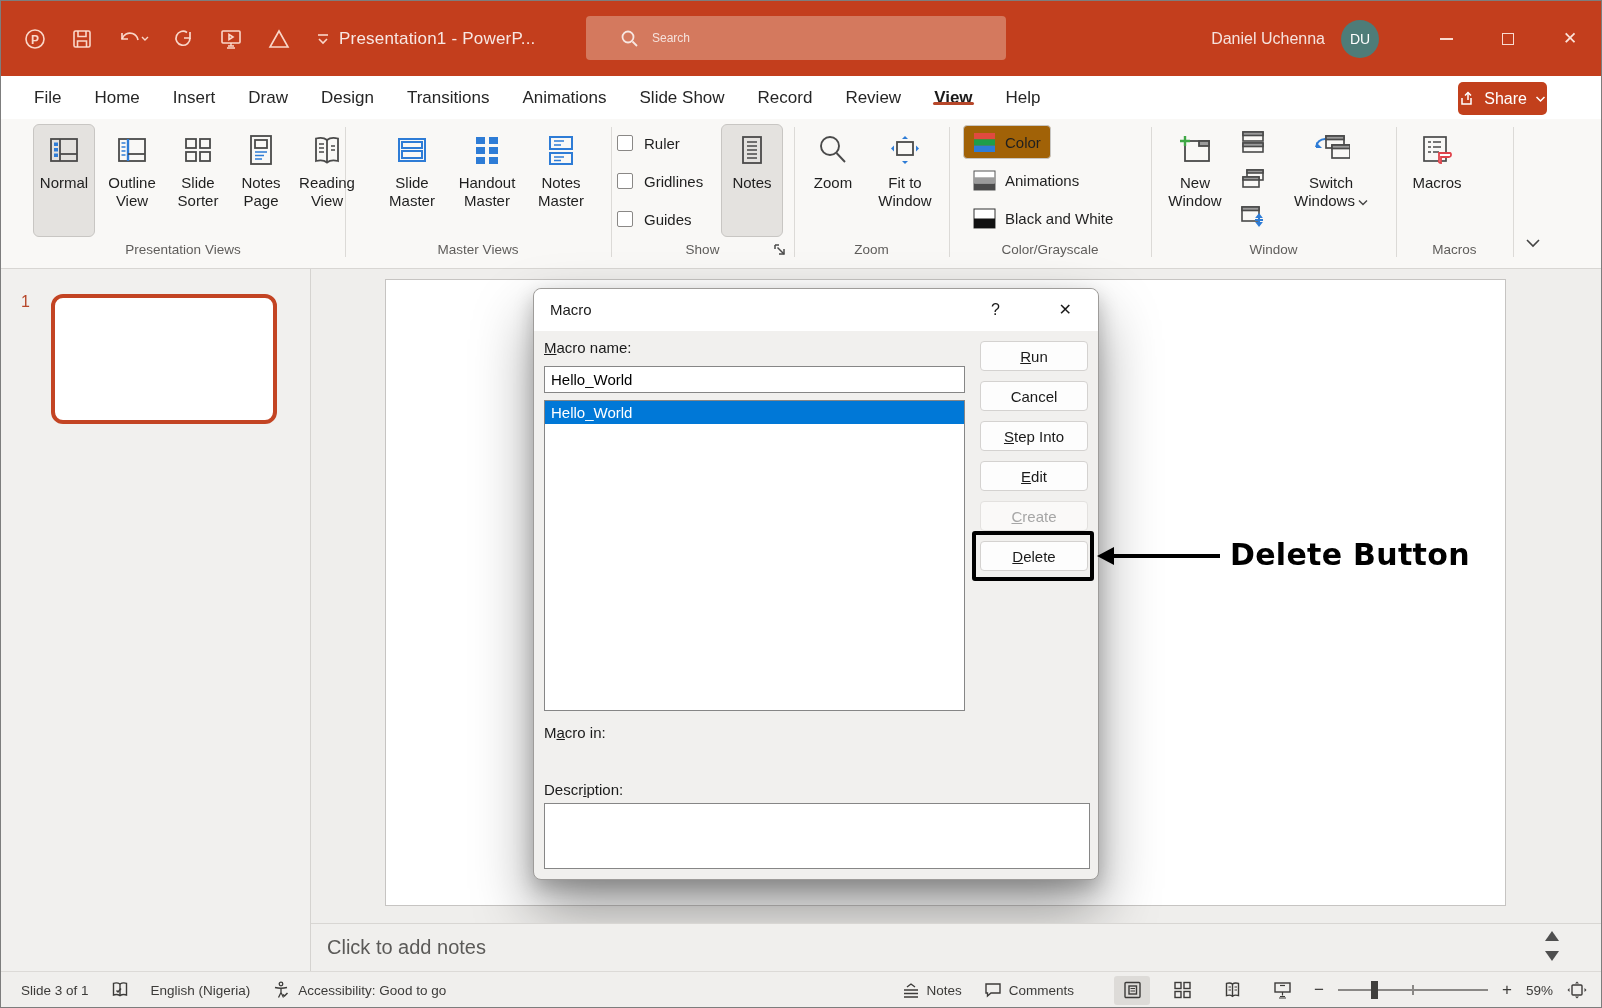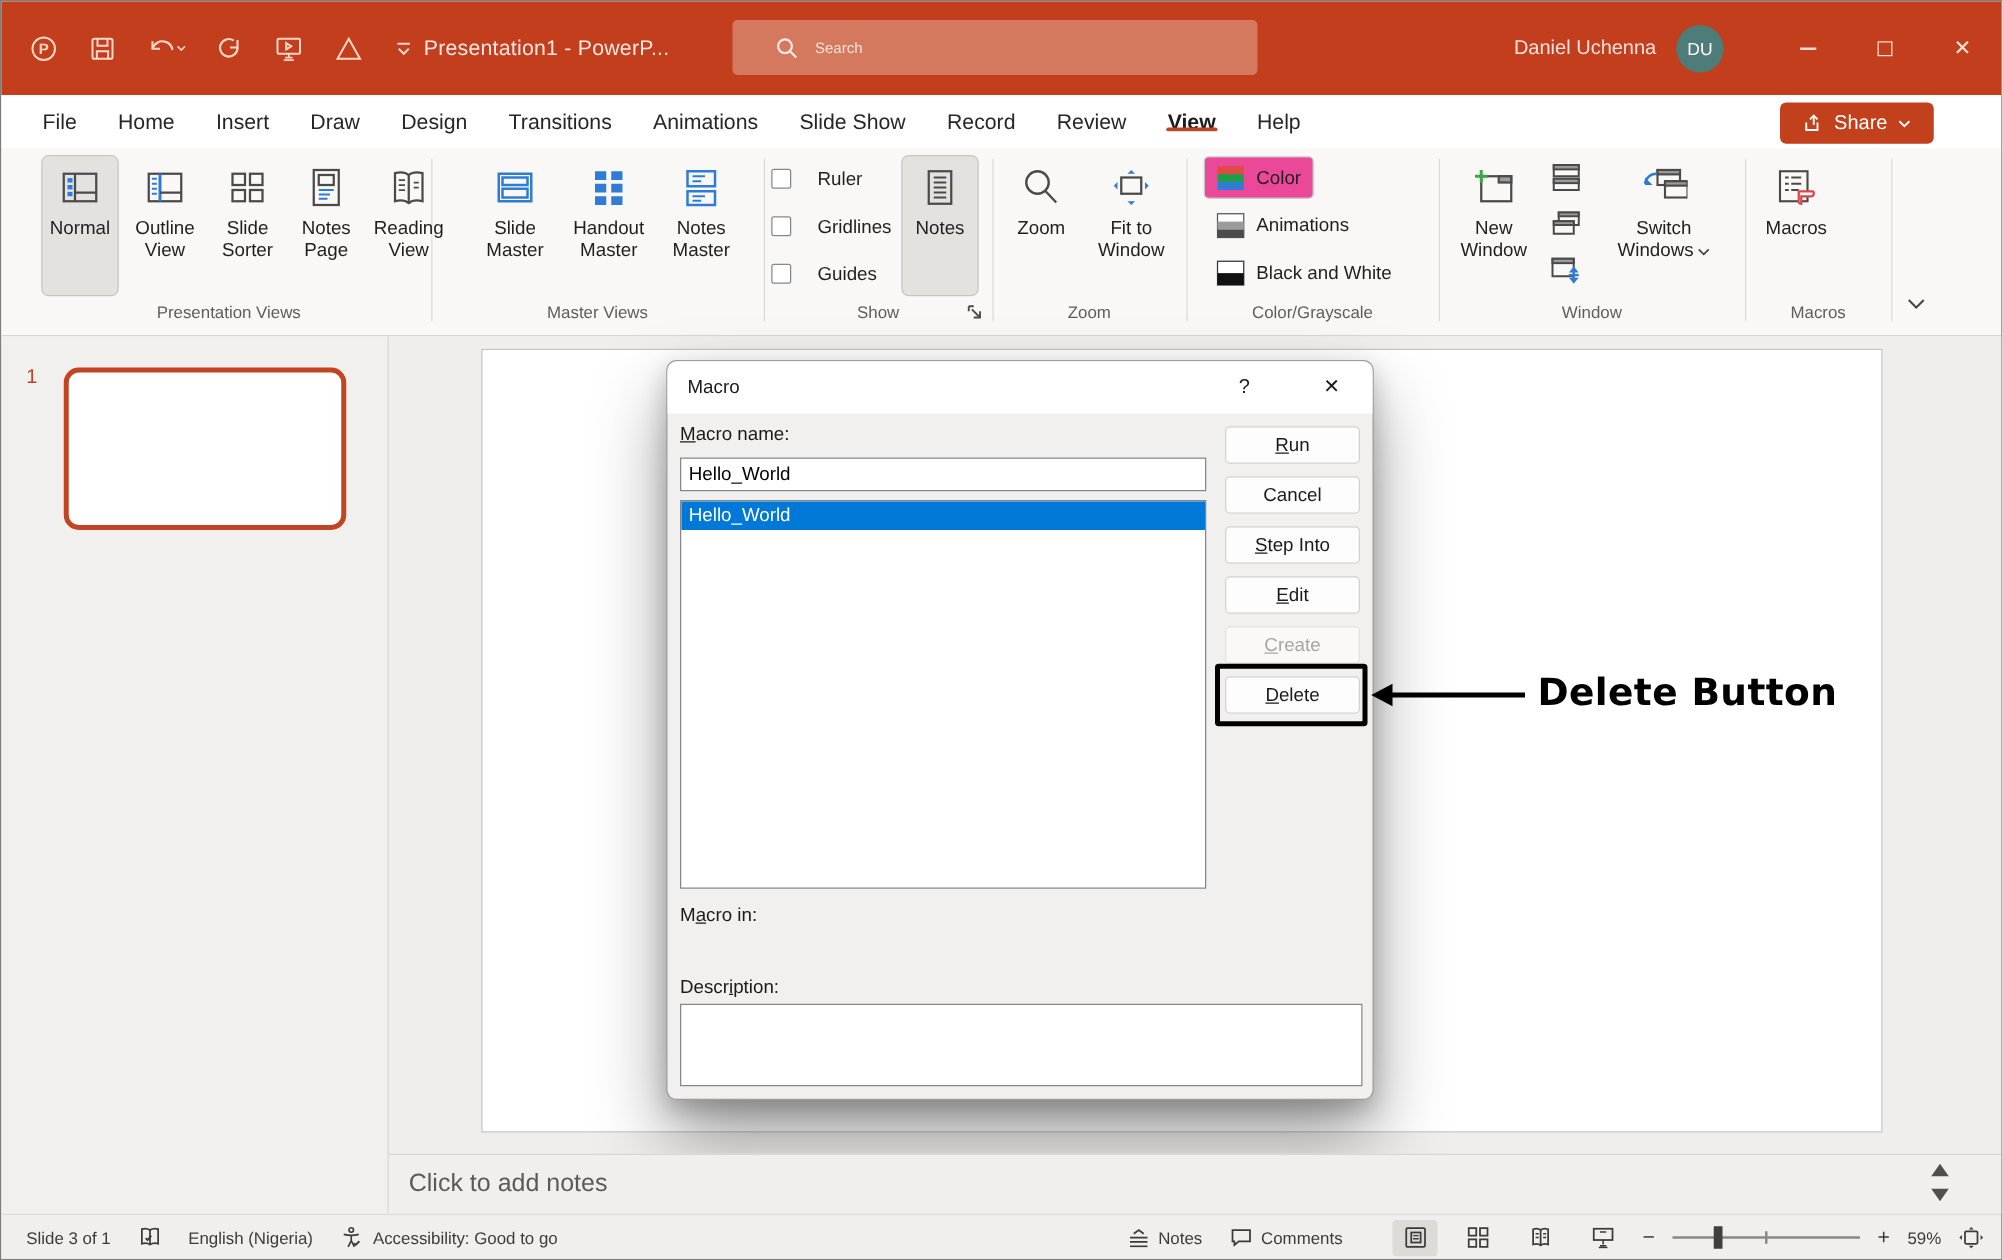--- a/index.html
+++ b/index.html
@@ -21,33 +21,33 @@
   .winctl { width:62px; height:75px; display:flex; align-items:center; justify-content:center; color:rgba(255,236,228,.95); }
   .ico-min { width:13px; height:2px; background:rgba(255,236,228,.9); display:block; }
   .ico-max { width:12px; height:12px; border:1.5px solid rgba(255,236,228,.9); display:block; }
   .ico-close { font-size:17px; line-height:1; }
 
   
   .menubar { position:absolute; top:75px; left:0; width:100%; height:43px; background:#fff; display:flex; align-items:center; padding-left:33px; gap:33px; }
   .menu-tab { position:relative; display:flex; align-items:center; font-size:17px; color:#262626; cursor:default; }
   .menu-tab.active { font-weight:700; color:#1b1b1b; }
   .menu-tab.active::after { content:""; position:absolute; left:-1px; right:-1px; bottom:3px; height:3px; background:#B7472A; border-radius:2px; }
-  .share-btn { position:absolute; right:54px; top:81px; height:33px; background:#C2401C; border-radius:5px; color:#fff; display:flex; align-items:center; gap:8px; padding:0 18px; font-size:16px; }
+  .share-btn { position:absolute; right:54px; top:81px; height:33px; background:#C2401C; border-radius:5px; color:#fff; display:flex; align-items:center; gap:8px; padding:0 1px; font-size:16px; }
 
   
   .ribbon { position:absolute; top:118px; left:0; width:100%; height:150px; background:#F9F8F6; border-bottom:1px solid #D8D6D3; }
   .rsep { position:absolute; top:8px; height:130px; width:1px; background:#DCDAD7; }
   .rgroup-label { position:absolute; top:123px; font-size:13.5px; color:#5F5D5B; text-align:center; }
   .rbtn-lg { position:absolute; top:5px; height:113px; display:flex; flex-direction:column; align-items:center; padding-top:8px; font-size:15px; line-height:18px; color:#1f1f1f; text-align:center; border:1px solid transparent; border-radius:6px; }
   .rbtn-lg .lbl { margin-top:7px; }
   .rbtn-lg.selected { background:#E4E2DF; border-color:#C8C6C3; }
-  .chk { position:absolute; display:flex; align-items:center; gap:21px; font-size:15px; color:#1f1f1f; height:22px; }
+  .chk { position:absolute; display:flex; align-items:center; gap:11px; font-size:15px; color:#1f1f1f; height:22px; }
   .chk .box { width:16px; height:16px; background:#fff; border:1px solid #8A8886; border-radius:2px; }
   .rbtn-row { position:absolute; height:34px; display:flex; align-items:center; gap:9px; padding:0 9px; font-size:15px; color:#1f1f1f; border:1px solid transparent; border-radius:4px; }
-  .rbtn-row.selected { background:#ec4899; border-color:#C8C6C3; }
+  .rbtn-row.selected { background:#a16207; border-color:#C8C6C3; }
   .rbtn-sm { position:absolute; width:28px; height:26px; display:flex; align-items:center; justify-content:center; }
   .launcher { position:absolute; left:770px; top:122px; width:18px; height:18px; display:flex; align-items:center; justify-content:center; color:#4a4a4a; }
   .collapse { position:absolute; left:1518px; top:112px; width:28px; height:24px; display:flex; align-items:center; justify-content:center; color:#444; }
   .chev-inline { margin-left:3px; display:inline-flex; vertical-align:middle; color:#444; }
 
   
   .thumb-panel { position:absolute; top:268px; left:0; width:310px; height:702px; background:#F1F0EE; border-right:1px solid #D5D3D0; }
   .slide-num { position:absolute; left:20px; top:24px; color:#B7472A; font-size:16px; }
   .thumb { position:absolute; left:50px; top:25px; width:226px; height:130px; background:#fff; border:4px solid #C34423; border-radius:12px; }
   .canvas { position:absolute; top:268px; left:310px; width:1292px; height:654px; background:#EFEEEC; }

